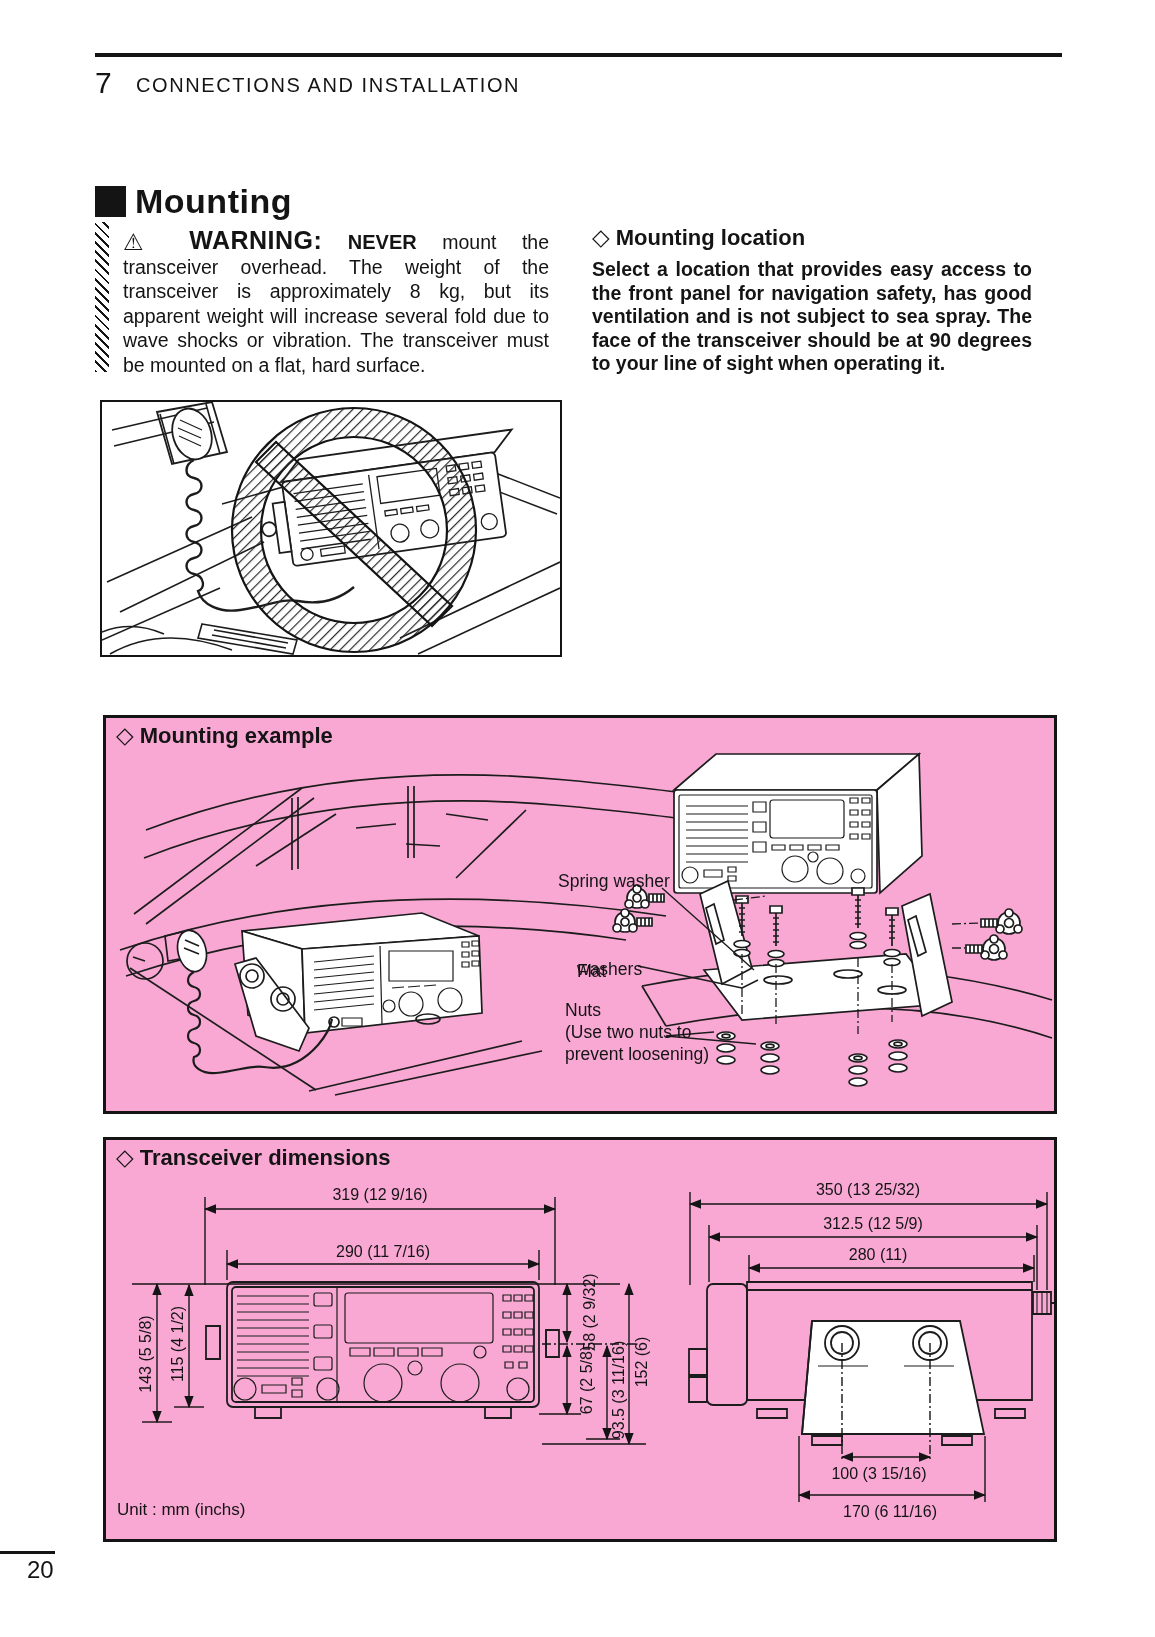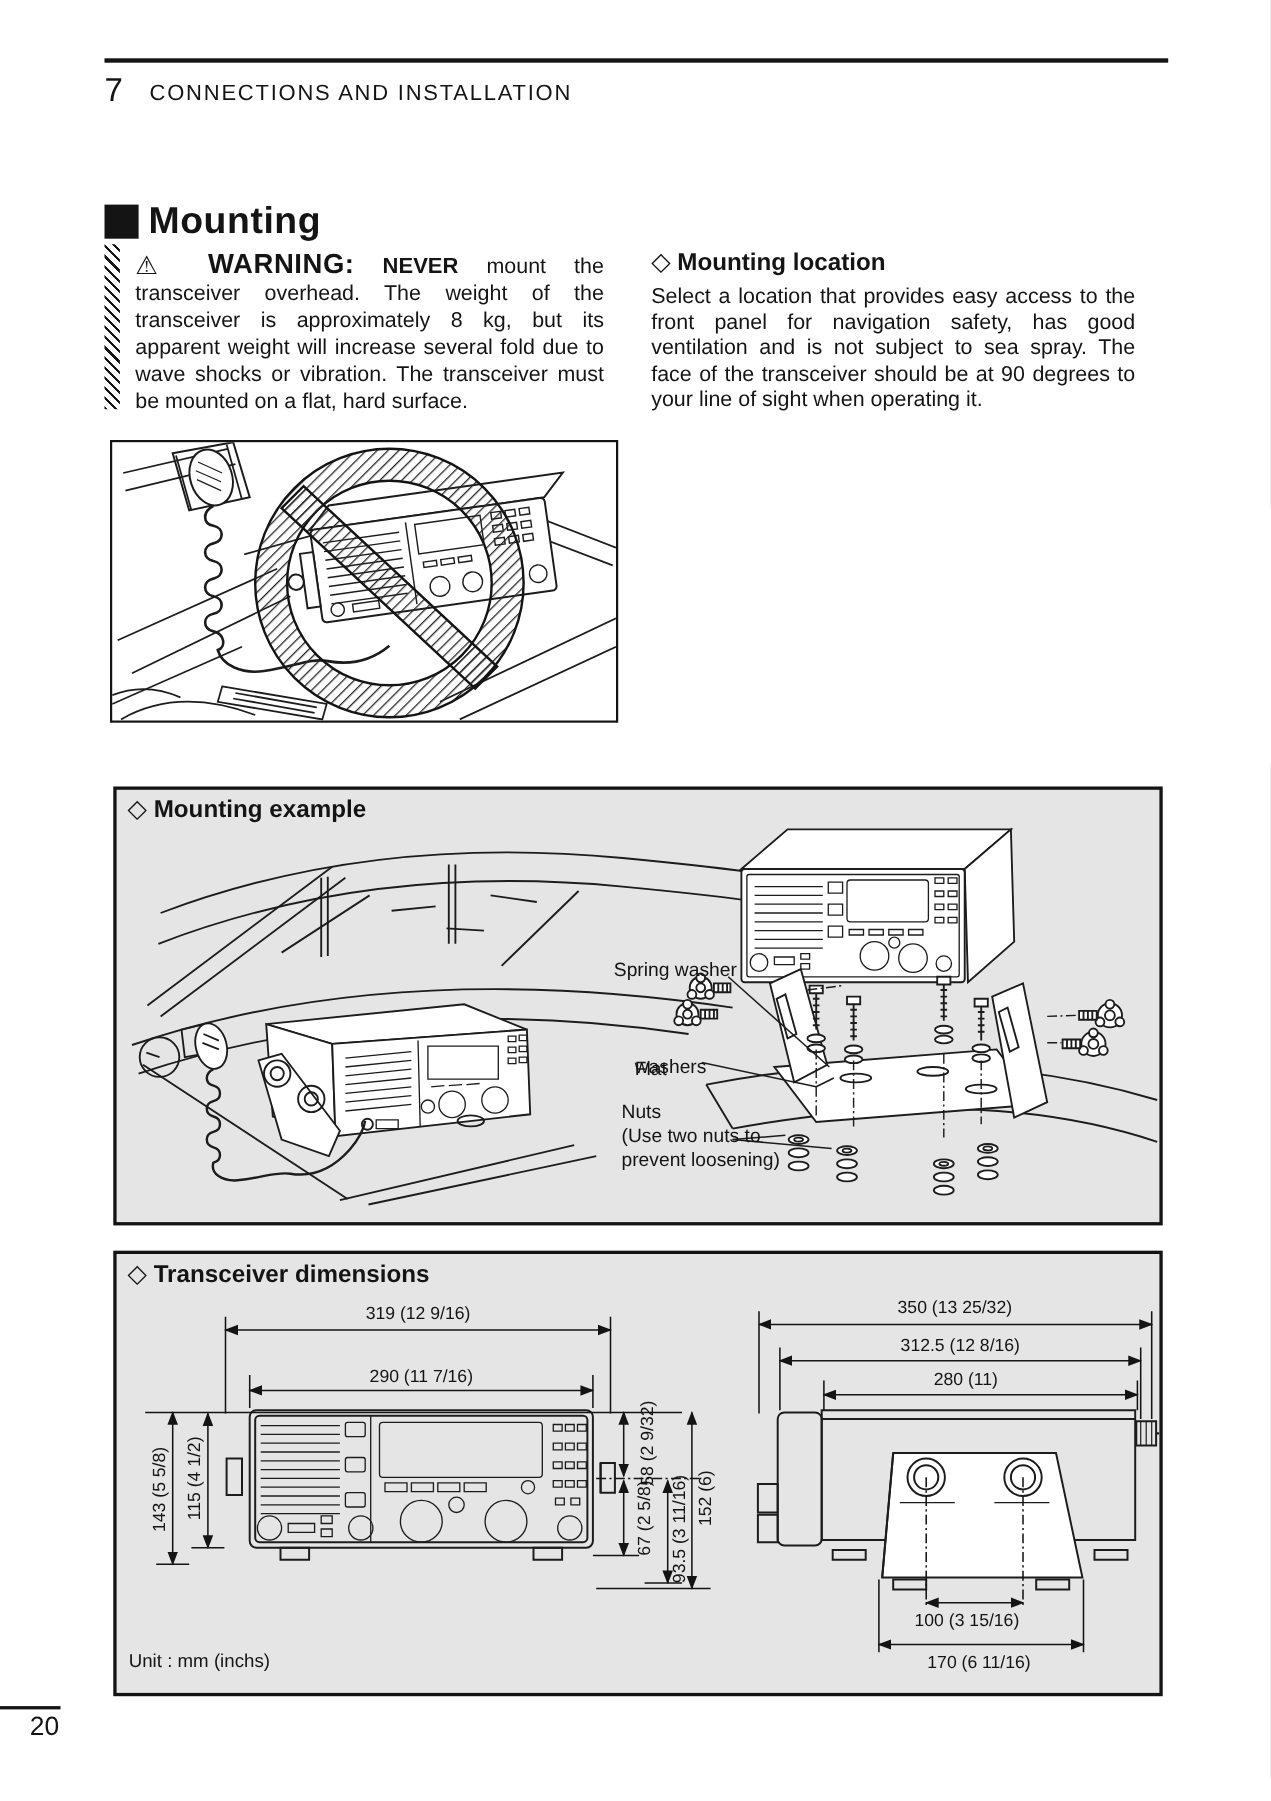--- a/index.html
+++ b/index.html
@@ -21,21 +21,21 @@
   }
   .warn-text{left:119px;top:224px;width:426px;font-size:19.5px;line-height:24.5px;text-align:justify;}
   .warn-tri{font-size:23px;vertical-align:-1px;}
   .warn-label{font-size:25px;font-weight:bold;letter-spacing:.5px;}
   .warn-never{font-size:20px;font-weight:bold;}
   .col-right{left:592px;width:440px;}
   .sec-head{font-size:22px;font-weight:bold;}
   .sec-head .dia{font-weight:400;font-size:23px;margin-right:6px;}
   .body-text{font-size:19.5px;line-height:23.5px;text-align:justify;}
   .figbox{border:2px solid #141414;background:#fff;}
-  .secbox{border:3px solid #141414;background:#e5e5e5;}
+  .secbox{border:3px solid #141414;background:#f9a8d4;}
   .sec-title{position:absolute;left:10px;top:4px;}
   .fig-label{position:absolute;font-size:17.5px;line-height:22px;white-space:nowrap;}
   .dim{position:absolute;font-size:16px;white-space:nowrap;transform:translate(-50%,-50%);}
   .dim.rot{transform:translate(-50%,-50%) rotate(-90deg);}
   .unit-note{position:absolute;font-size:17px;}
   .rule-bottom{left:0;top:1551px;width:55px;height:3px;background:#141414;}
   .page-num{left:27px;top:1556px;font-size:24px;}
   svg{position:absolute;left:0;top:0;}
   svg *{vector-effect:non-scaling-stroke;}
 </style>
@@ -56,21 +56,21 @@
   <div class="abs warn-hatch"></div>
   <p class="abs warn-text" style="margin:4px;">
     <span class="warn-tri">⚠</span>
     <span class="warn-label">WARNING:</span>
     <span class="warn-never">NEVER</span>
     <span>mount the transceiver overhead.  The weight of the transceiver is approximately 8 kg, but its apparent weight will increase several fold due to wave shocks or vibration.  The transceiver must be mounted on a flat, hard surface.</span>
   </p>
 
   <div class="abs col-right" style="top:224px;">
     <div class="sec-head"><span class="dia">◇</span><span>Mounting location</span></div>
-    <p class="body-text" style="margin:7px 0 0 0;">Select a location that provides easy access to the front panel for navigation safety, has good ventilation and is not subject to sea spray.  The face of the transceiver should be at 90 degrees to your line of sight when operating it.</p>
+    <p class="body-text" style="margin:7px 0 0 0;font-weight:bold;">Select a location that provides easy access to the front panel for navigation safety, has good ventilation and is not subject to sea spray.  The face of the transceiver should be at 90 degrees to your line of sight when operating it.</p>
   </div>
 
   <div class="abs figbox" style="left:100px;top:400px;width:458px;height:253px;">
     <svg width="458" height="253" viewBox="0 0 458 253">
       <defs>
         <pattern id="hatch" width="7" height="7" patternTransform="rotate(45)" patternUnits="userSpaceOnUse">
           <line x1="0" y1="0" x2="0" y2="7" stroke="#2a2a2a" stroke-width="2.4"></line>
         </pattern>
       </defs>
       <g stroke="#1c1c1c" stroke-width="1.6" fill="none">
@@ -530,21 +530,21 @@
 
     <span class="dim" style="left:274px;top:55px;">319 (12 9/16)</span>
     <span class="dim" style="left:277px;top:112px;">290 (11 7/16)</span>
     <span class="dim rot" style="left:40px;top:214px;">143 (5 5/8)</span>
     <span class="dim rot" style="left:72px;top:204px;">115 (4 1/2)</span>
     <span class="dim rot" style="left:484px;top:172px;">58 (2 9/32)</span>
     <span class="dim rot" style="left:481px;top:240px;">67 (2 5/8)</span>
     <span class="dim rot" style="left:513px;top:250px;">93.5 (3 11/16)</span>
     <span class="dim rot" style="left:536px;top:222px;">152 (6)</span>
     <span class="dim" style="left:762px;top:50px;">350 (13 25/32)</span>
-    <span class="dim" style="left:767px;top:84px;">312.5 (12 8/16)</span>
+    <span class="dim" style="left:767px;top:84px;">312.5 (12 5/9)</span>
     <span class="dim" style="left:772px;top:115px;">280 (11)</span>
     <span class="dim" style="left:773px;top:334px;">100 (3 15/16)</span>
     <span class="dim" style="left:784px;top:372px;">170 (6 11/16)</span>
     <span class="unit-note" style="left:11px;top:360px;">Unit : mm (inchs)</span>
   </div>
 
   <div class="abs rule-bottom"></div>
   <div class="abs page-num">20</div>
 
 </div>

